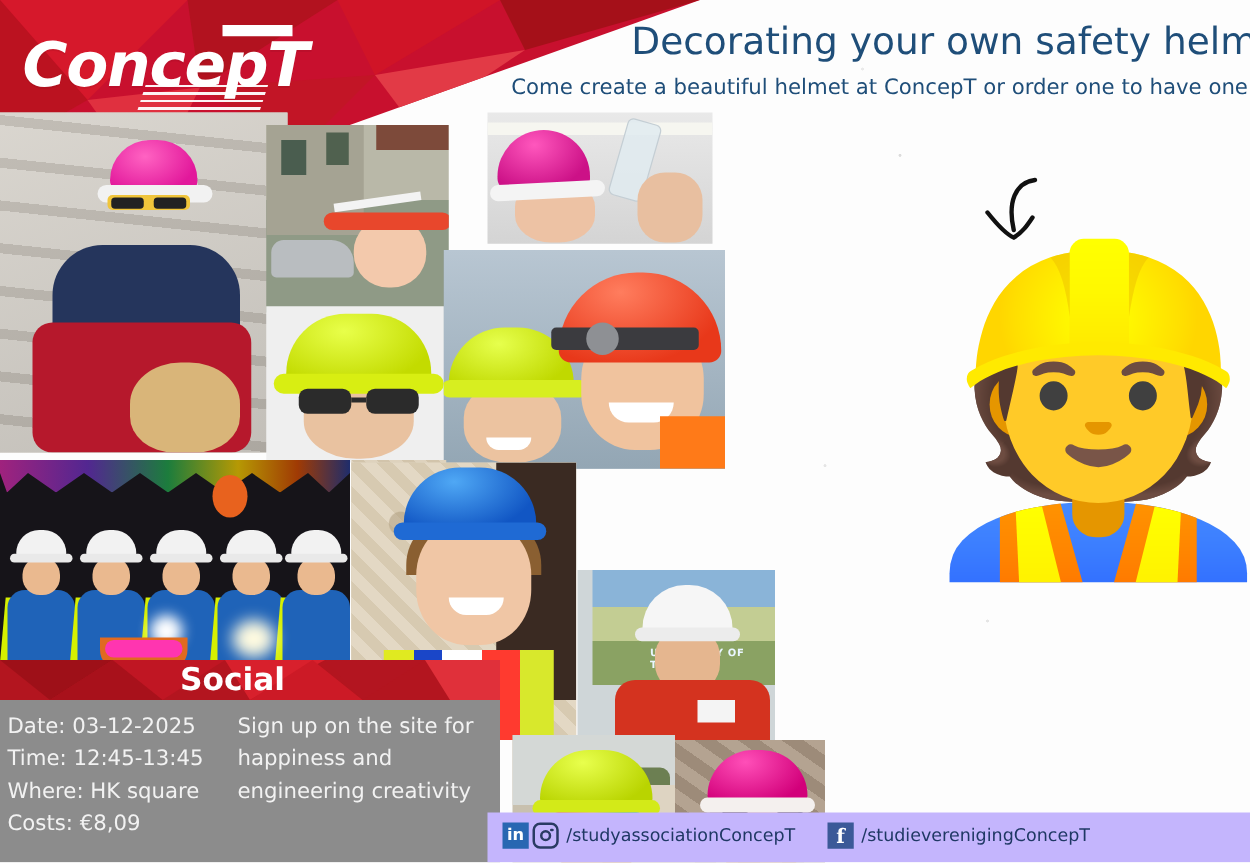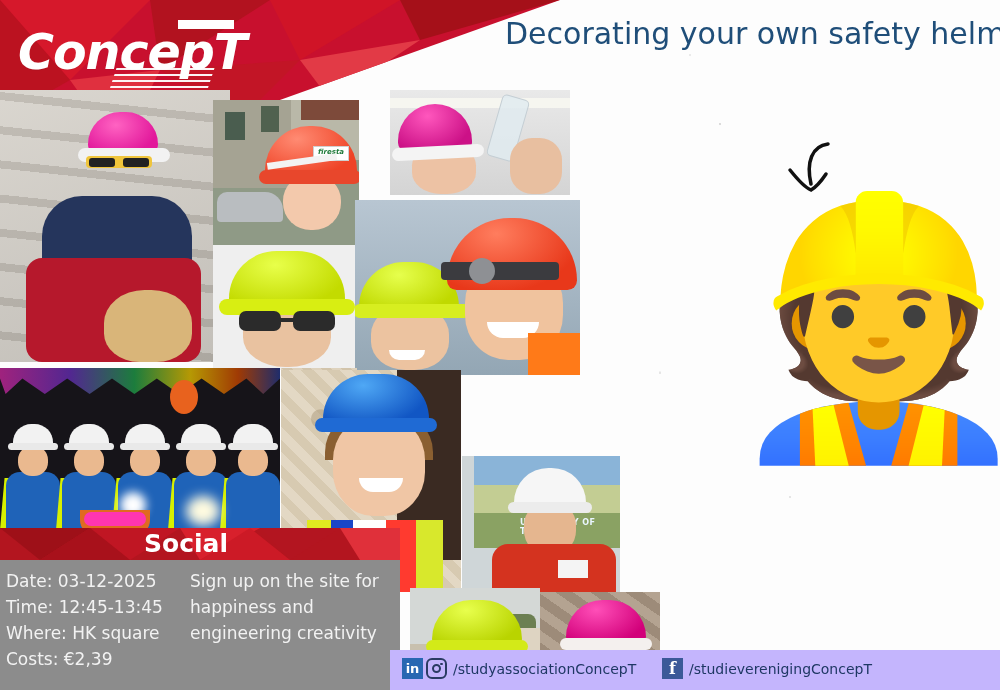--- a/index.html
+++ b/index.html
@@ -262,20 +262,21 @@
       <polygon points="0,120 60,200 0,200" fill="#d62032"></polygon>
     </svg>
     <div class="logo-wrap">
       <div class="logo-text">ConcepT</div>
       <div class="logo-stripes"></div>
       <div class="logo-tbar"></div>
     </div>
   </div>
 
   <div class="title">Decorating your own safety helmet</div>
+  <div class="subtitle">Come create a beautiful helmet at ConcepT or order one to have one</div>
 
   <svg class="arrow-svg" viewBox="0 0 70 62">
     <path d="M50 4 C34 6, 28 22, 33 44" stroke="#111" stroke-width="3.5" fill="none" stroke-linecap="round"></path>
     <path d="M12 30 C20 40, 28 48, 33 50 C40 46, 44 40, 48 34" stroke="#111" stroke-width="3.5" fill="none" stroke-linecap="round"></path>
   </svg>
 
   <div class="worker-emoji">👷</div>
 
   <div class="collage">
 
@@ -292,25 +293,20 @@
         <div class="blondhead"></div>
     </div>
 
     <div class="ph p-firesta">
       <div class="bg1"></div>
         <div class="win"></div>
         <div class="win2"></div>
         <div class="roof"></div>
       <div class="hair"></div>
         <div class="face"></div>
-      <div class="helmet">
-          <div class="tag">
-            <b>firesta</b>
-          </div>
-        </div>
       <div class="stripe"></div>
         <div class="brim"></div>
         <div class="car"></div>
     </div>
 
     <div class="ph p-drink">
       <div class="tube"></div>
         <div class="face"></div>
         <div class="hat"></div>
       <div class="brim"></div>
@@ -448,21 +444,21 @@
       <polygon points="200,32 290,32 250,0" fill="#cc1a26"></polygon>
     </svg>
     <div class="t">Social</div>
   </div>
 
   <div class="info-panel">
     <div class="info-left">
       <div>Date: 03-12-2025</div>
       <div>Time: 12:45-13:45</div>
       <div>Where: HK square</div>
-      <div>Costs: €2,39</div>
+      <div>Costs: €8,09</div>
     </div>
     <div class="info-right">Sign up on the site for happiness and engineering creativity</div>
   </div>
 
   <div class="social-footer">
     <div class="sf-group sf-g1">
       <span class="ic ic-li">in</span>
       <span class="ic ic-ig"></span>
       <span class="sf-label">/studyassociationConcepT</span>
     </div>

